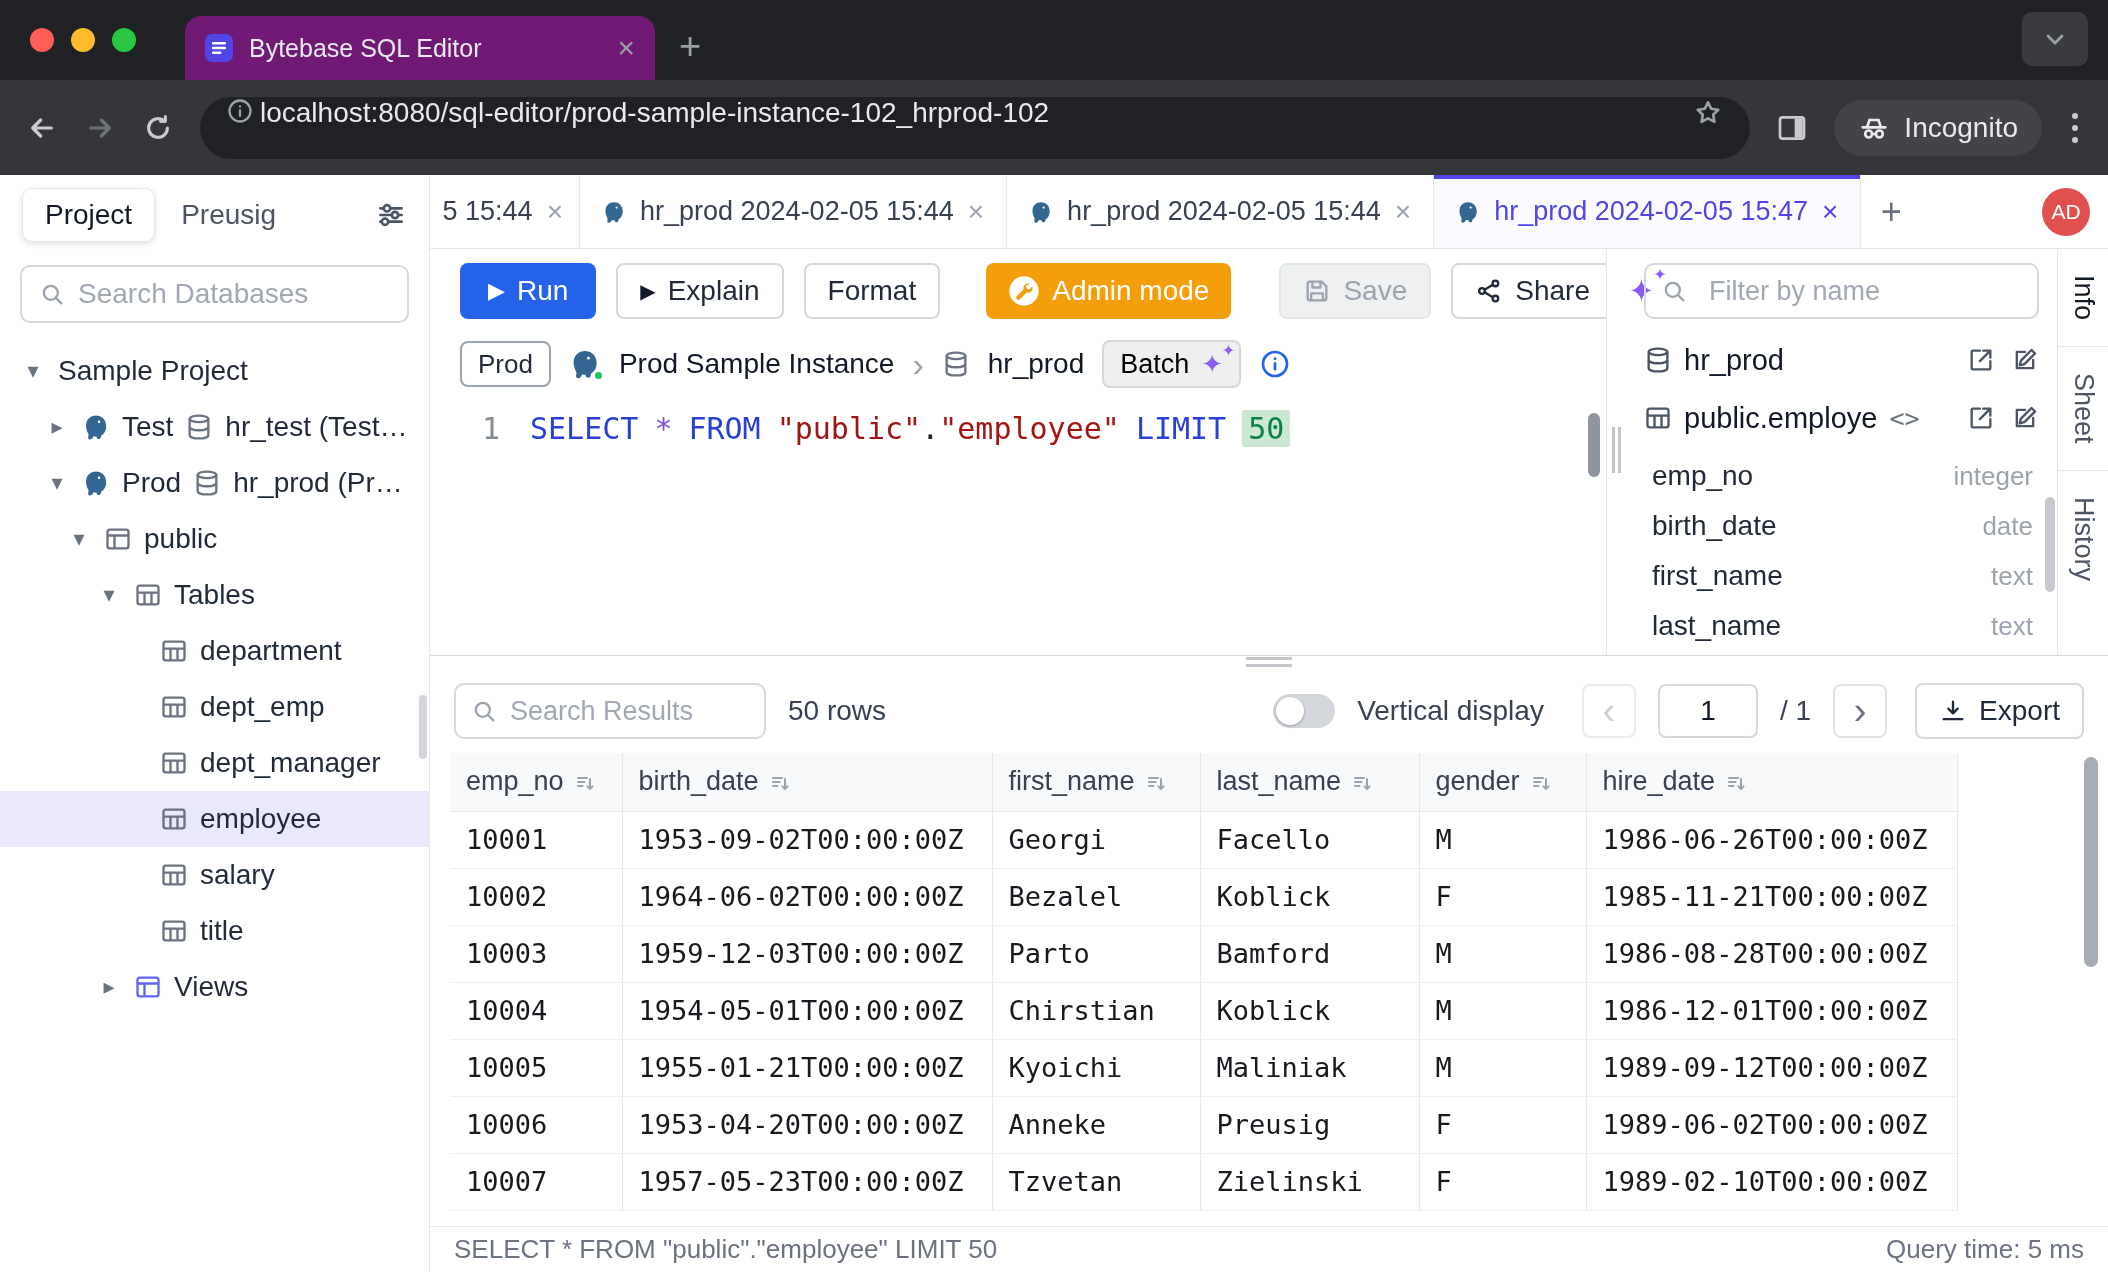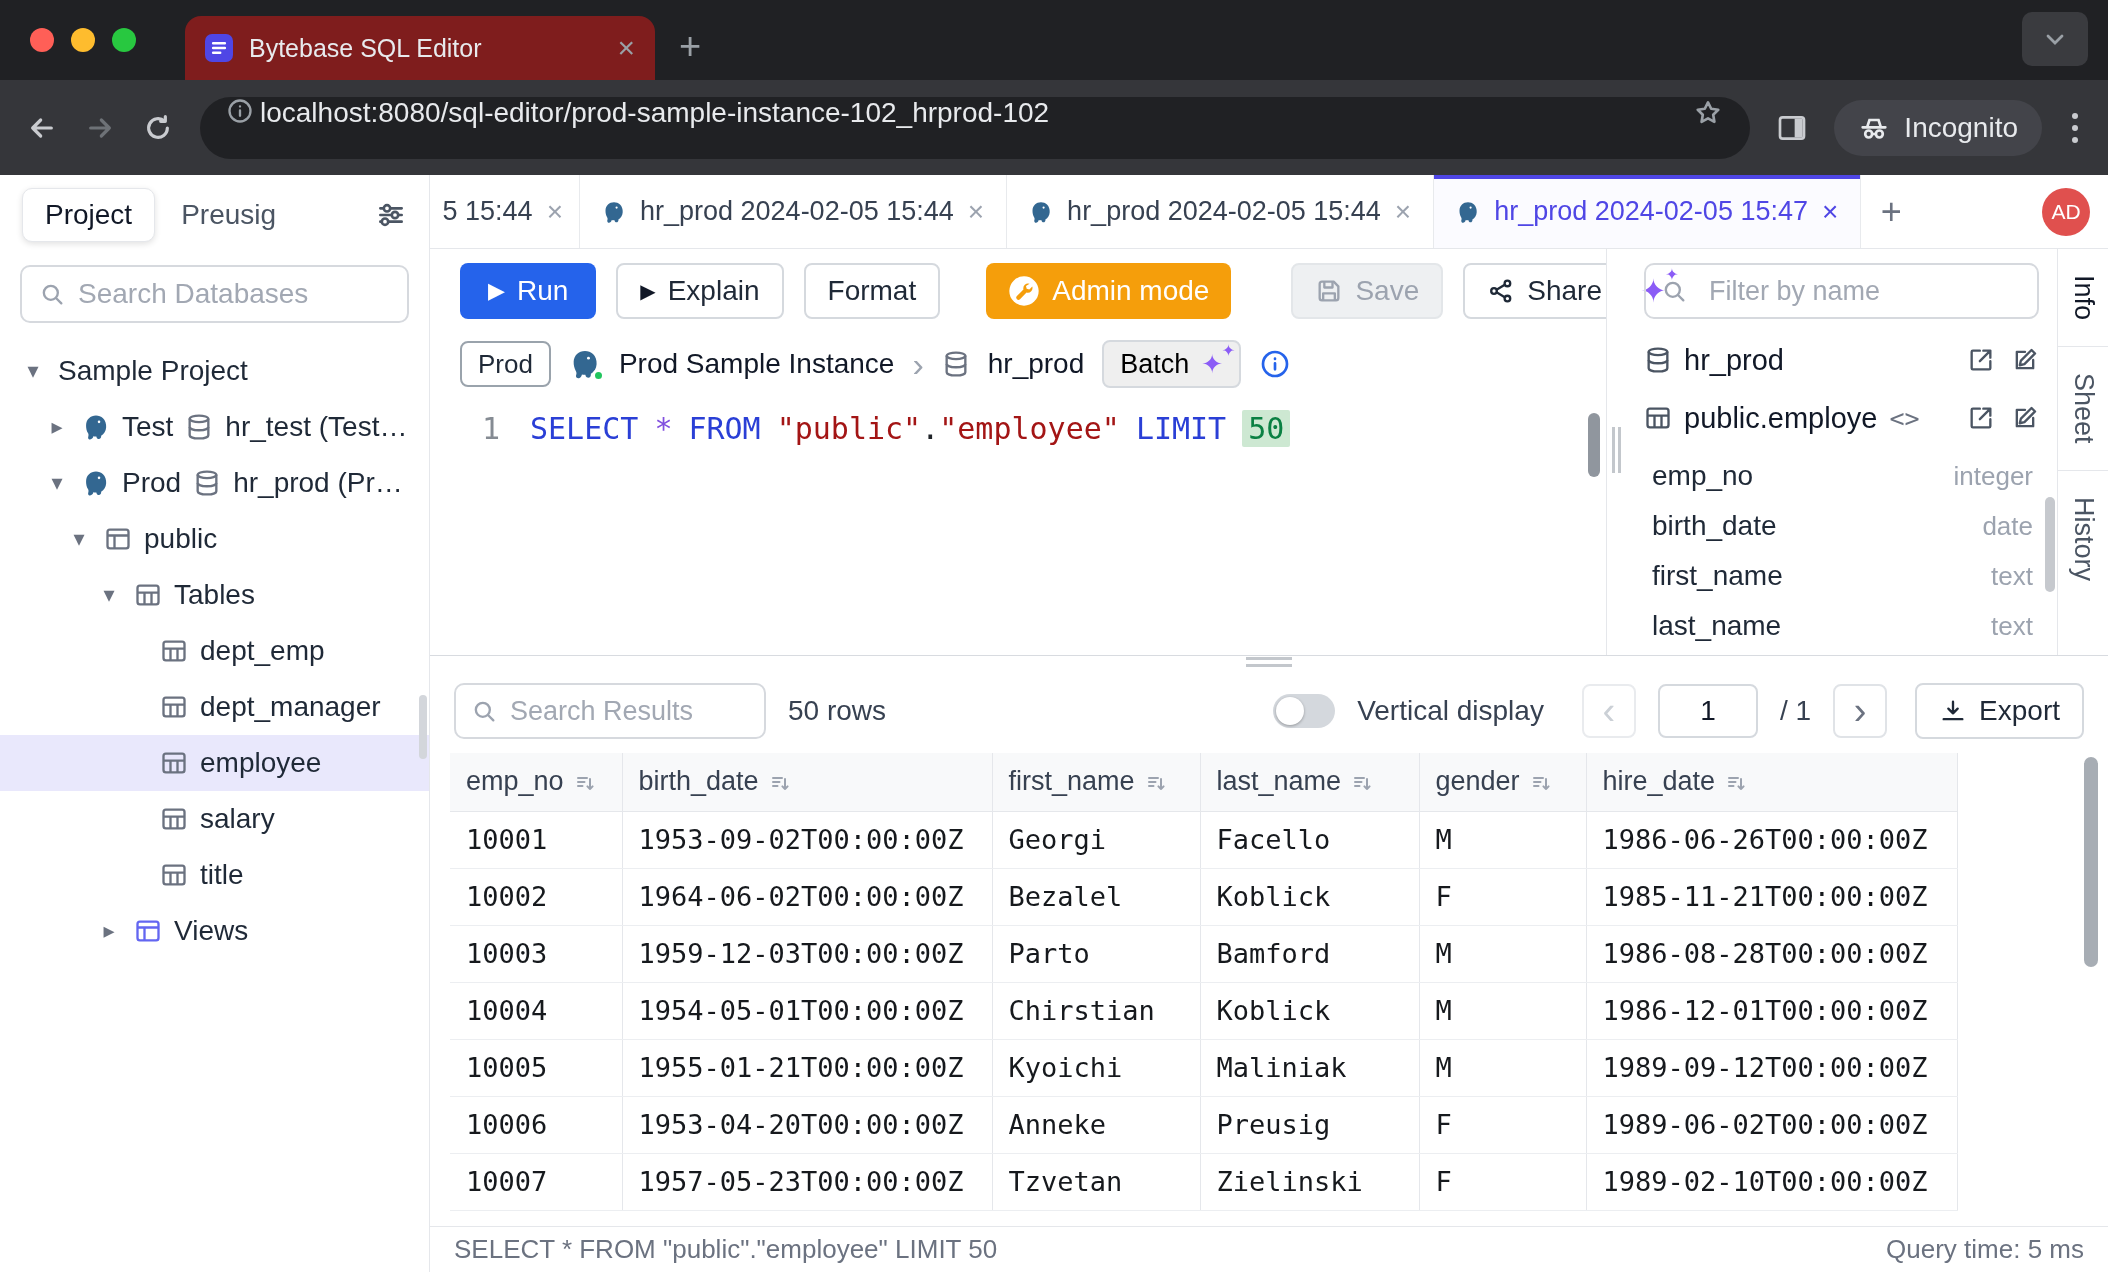--- a/index.html
+++ b/index.html
@@ -8,21 +8,21 @@
           font-family:"Liberation Sans",sans-serif;color:#1f2328}
   .ic{width:28px;height:28px;flex:none}
   .ic-sm{width:24px;height:24px}
   .ic-lg{width:32px;height:32px}
 
   
   .titlebar{position:absolute;top:0;left:0;right:0;height:80px;background:#202124;display:flex;align-items:flex-end}
   .traffic{position:absolute;left:30px;top:28px;display:flex;gap:17px}
   .tl{width:24px;height:24px;border-radius:50%}
   .tl.red{background:#ff5f57}.tl.yellow{background:#febc2e}.tl.green{background:#28c840}
-  .btab{margin-left:185px;width:470px;height:64px;background:#7f1d1d;border-radius:16px 16px 0 0;
+  .btab{margin-left:185px;width:470px;height:64px;background:#701a75;border-radius:16px 16px 0 0;
         display:flex;align-items:center;gap:16px;padding:0 20px;color:#e8eaed}
   .btab-label{flex:1;font-size:25px;white-space:nowrap;overflow:hidden;text-overflow:ellipsis}
   .btab-close{color:#9aa0a6;font-size:30px;line-height:1}
   .newtab{color:#9aa0a6;font-size:38px;margin:0 0 12px 24px}
   .win-chevron{position:absolute;right:20px;top:12px;width:66px;height:54px;border-radius:10px;
                background:#3a3b3f;display:flex;align-items:center;justify-content:center;color:#9aa0a6}
 
   .navbar{position:absolute;top:80px;left:0;right:0;height:95px;background:#35363a;
           display:flex;align-items:center;padding:0 26px;gap:26px;color:#c9cbcf}
   .nav-btn{display:flex;align-items:center;justify-content:center}
@@ -77,21 +77,21 @@
   .upper{height:406px;display:flex;min-height:0}
   .editor-col{width:1176px;flex:none;display:flex;flex-direction:column;position:relative}
 
   .etoolbar{height:84px;display:flex;align-items:center;padding:0 30px}
   .btn{height:56px;padding:0 22px;border-radius:8px;border:2px solid #d5d9de;background:#fff;
        font-size:28px;color:#1f2937;display:flex;align-items:center;gap:12px;white-space:nowrap}
   .btn-run{background:#2563eb;border:none;color:#fff;font-weight:500;padding:0 28px}
   .btn-run .play{font-size:22px}
   .btn-explain .play{font-size:20px;color:#111827}
   .btn-admin{background:#f59e0b;border:none;color:#fff;font-weight:400;margin-left:46px}
-  .btn-save{background:#eef0f2;border-color:#e3e6e9;color:#9ca3af;margin-left:60px}
+  .btn-save{background:#eef0f2;border-color:#e3e6e9;color:#9ca3af;margin-left:48px}
   .btn-share{margin-left:20px}
   .gap{margin-left:20px}
   .sparkle{position:relative;color:#8b5cf6;font-size:32px;margin-left:14px;line-height:1}
   .sparkle .s2{position:absolute;top:-8px;right:-12px;font-size:16px}
 
   .context{height:62px;display:flex;align-items:center;gap:18px;padding:0 30px;font-size:28px;color:#111827}
   .env-tag{border:2px solid #9aa3ac;border-radius:8px;height:46px;display:flex;align-items:center;
            padding:0 16px;font-size:26px;color:#1f2937}
   .inst-ic{position:relative;display:flex}
   .green-dot{position:absolute;right:-4px;bottom:-2px;width:13px;height:13px;border-radius:50%;
@@ -414,20 +414,26 @@
               <use href="#i-layout"></use>
             </svg>
           <span>public</span>
         </div>
         <div class="trow pl3">
           <span class="chev">▾</span>
           <svg class="ic">
               <use href="#i-grid"></use>
             </svg>
           <span>Tables</span>
+        </div>
+        <div class="trow pl4">
+          <svg class="ic">
+              <use href="#i-grid"></use>
+            </svg>
+          <span>department</span>
         </div>
         <div class="trow pl4">
           <svg class="ic">
               <use href="#i-grid"></use>
             </svg>
           <span>dept_emp</span>
         </div>
         <div class="trow pl4">
           <svg class="ic">
               <use href="#i-grid"></use>

